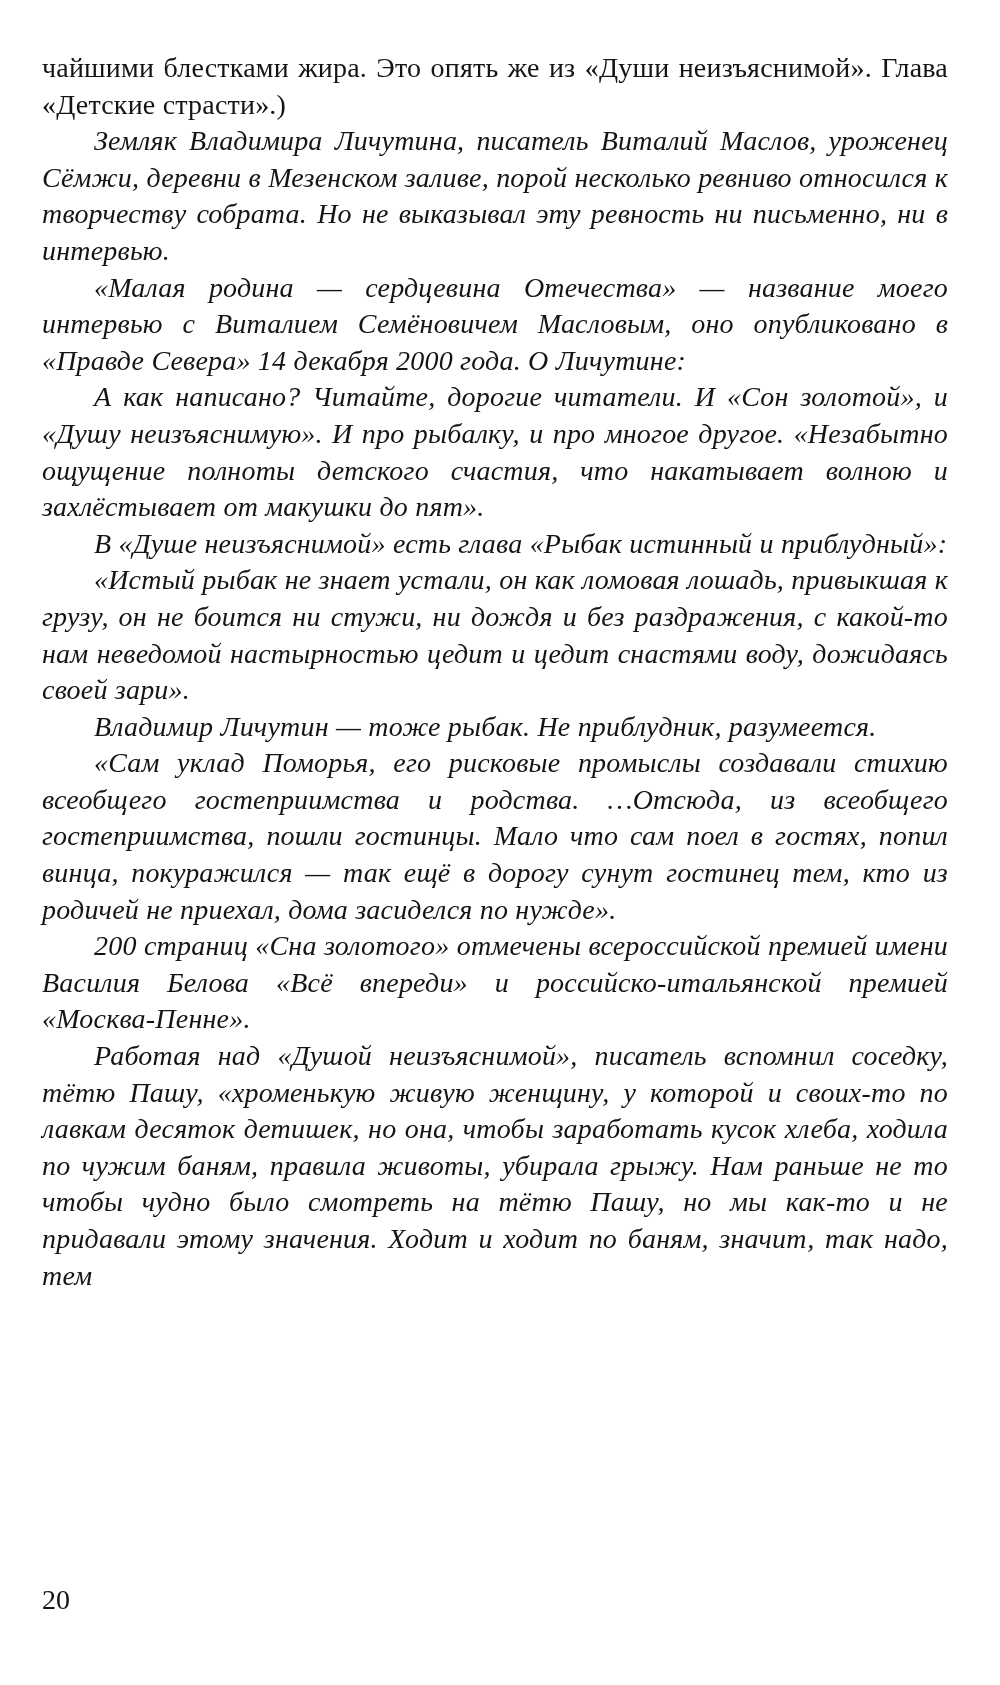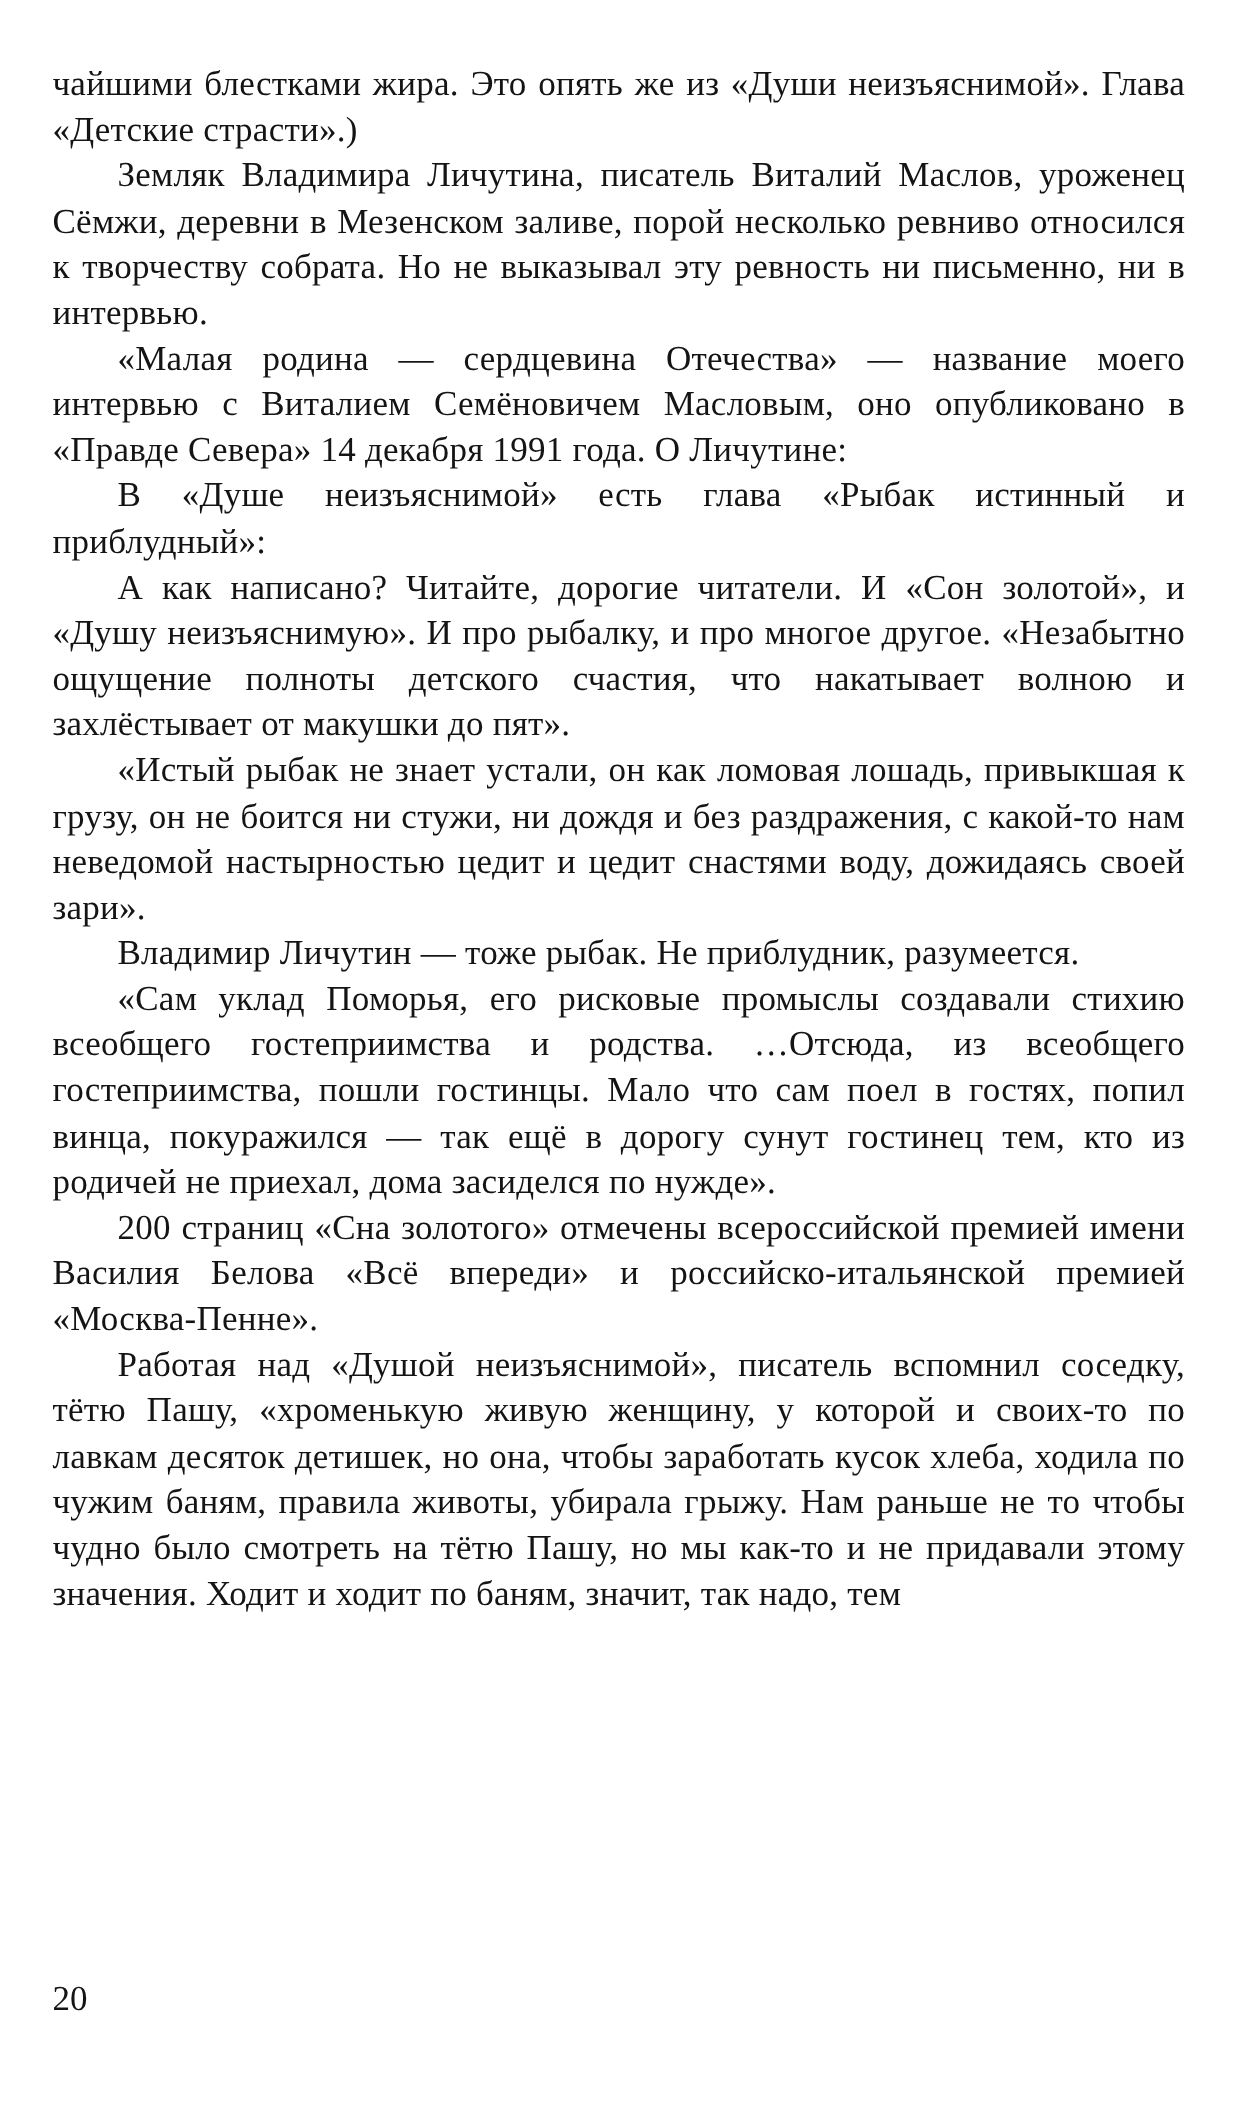--- a/index.html
+++ b/index.html
@@ -25,40 +25,41 @@
       font-size: 28px;
       line-height: 36.6px;
       text-align: justify;
       letter-spacing: 0.2px;
     }
     .text-block p {
       margin: 0;
     }
     .text-block p.indent {
       text-indent: 52px;
+      font-style: italic;
     }
     .page-number {
       position: absolute;
       left: 42px;
       top: 1562px;
       font-size: 28px;
       line-height: 36px;
     }
   </style>
 </head>
 <body>
 
 <div class="book-page">
   <div class="text-block">
 
   <p>чайшими блестками жира. Это опять же из «Души неизъяснимой». Глава «Детские страсти».)</p>
       <p class="indent">Земляк Владимира Личутина, писатель Виталий Маслов, уроженец Сёмжи, деревни в Мезенском заливе, порой несколько ревниво относился к творчеству собрата. Но не выказывал эту ревность ни письменно, ни в интервью.</p>
-      <p class="indent">«Малая родина — сердцевина Отечества» — название моего интервью с Виталием Семёновичем Масловым, оно опубликовано в «Правде Севера» 14 декабря 1991 года. О Личутине:</p>
+      <p class="indent">«Малая родина — сердцевина Отечества» — название моего интервью с Виталием Семёновичем Масловым, оно опубликовано в «Правде Севера» 14 декабря 2000 года. О Личутине:</p>
+      <p class="indent">А как написано? Читайте, дорогие читатели. И «Сон золотой», и «Душу неизъяснимую». И про рыбалку, и про многое другое. «Незабытно ощущение полноты детского счастия, что накатывает волною и захлёстывает от макушки до пят».</p>
       <p class="indent">В «Душе неизъяснимой» есть глава «Рыбак истинный и приблудный»:</p>
-      <p class="indent">А как написано? Читайте, дорогие читатели. И «Сон золотой», и «Душу неизъяснимую». И про рыбалку, и про многое другое. «Незабытно ощущение полноты детского счастия, что накатывает волною и захлёстывает от макушки до пят».</p>
       <p class="indent">«Истый рыбак не знает устали, он как ломовая лошадь, привыкшая к грузу, он не боится ни стужи, ни дождя и без раздражения, с какой-то нам неведомой настырностью цедит и цедит снастями воду, дожидаясь своей зари».</p>
       <p class="indent">Владимир Личутин — тоже рыбак. Не приблудник, разумеется.</p>
       <p class="indent">«Сам уклад Поморья, его рисковые промыслы создавали стихию всеобщего гостеприимства и родства. …Отсюда, из всеобщего гостеприимства, пошли гостинцы. Мало что сам поел в гостях, попил винца, покуражился — так ещё в дорогу сунут гостинец тем, кто из родичей не приехал, дома засиделся по нужде».</p>
       <p class="indent">200 страниц «Сна золотого» отмечены всероссийской премией имени Василия Белова «Всё впереди» и российско-итальянской премией «Москва-Пенне».</p>
       <p class="indent">Работая над «Душой неизъяснимой», писатель вспомнил соседку, тётю Пашу, «хроменькую живую женщину, у которой и своих-то по лавкам десяток детишек, но она, чтобы заработать кусок хлеба, ходила по чужим баням, правила животы, убирала грыжу. Нам раньше не то чтобы чудно было смотреть на тётю Пашу, но мы как-то и не придавали этому значения. Ходит и ходит по баням, значит, так надо, тем</p>
     </div>
   <div class="page-number">20</div>
 </div>
 
 </body></html>

